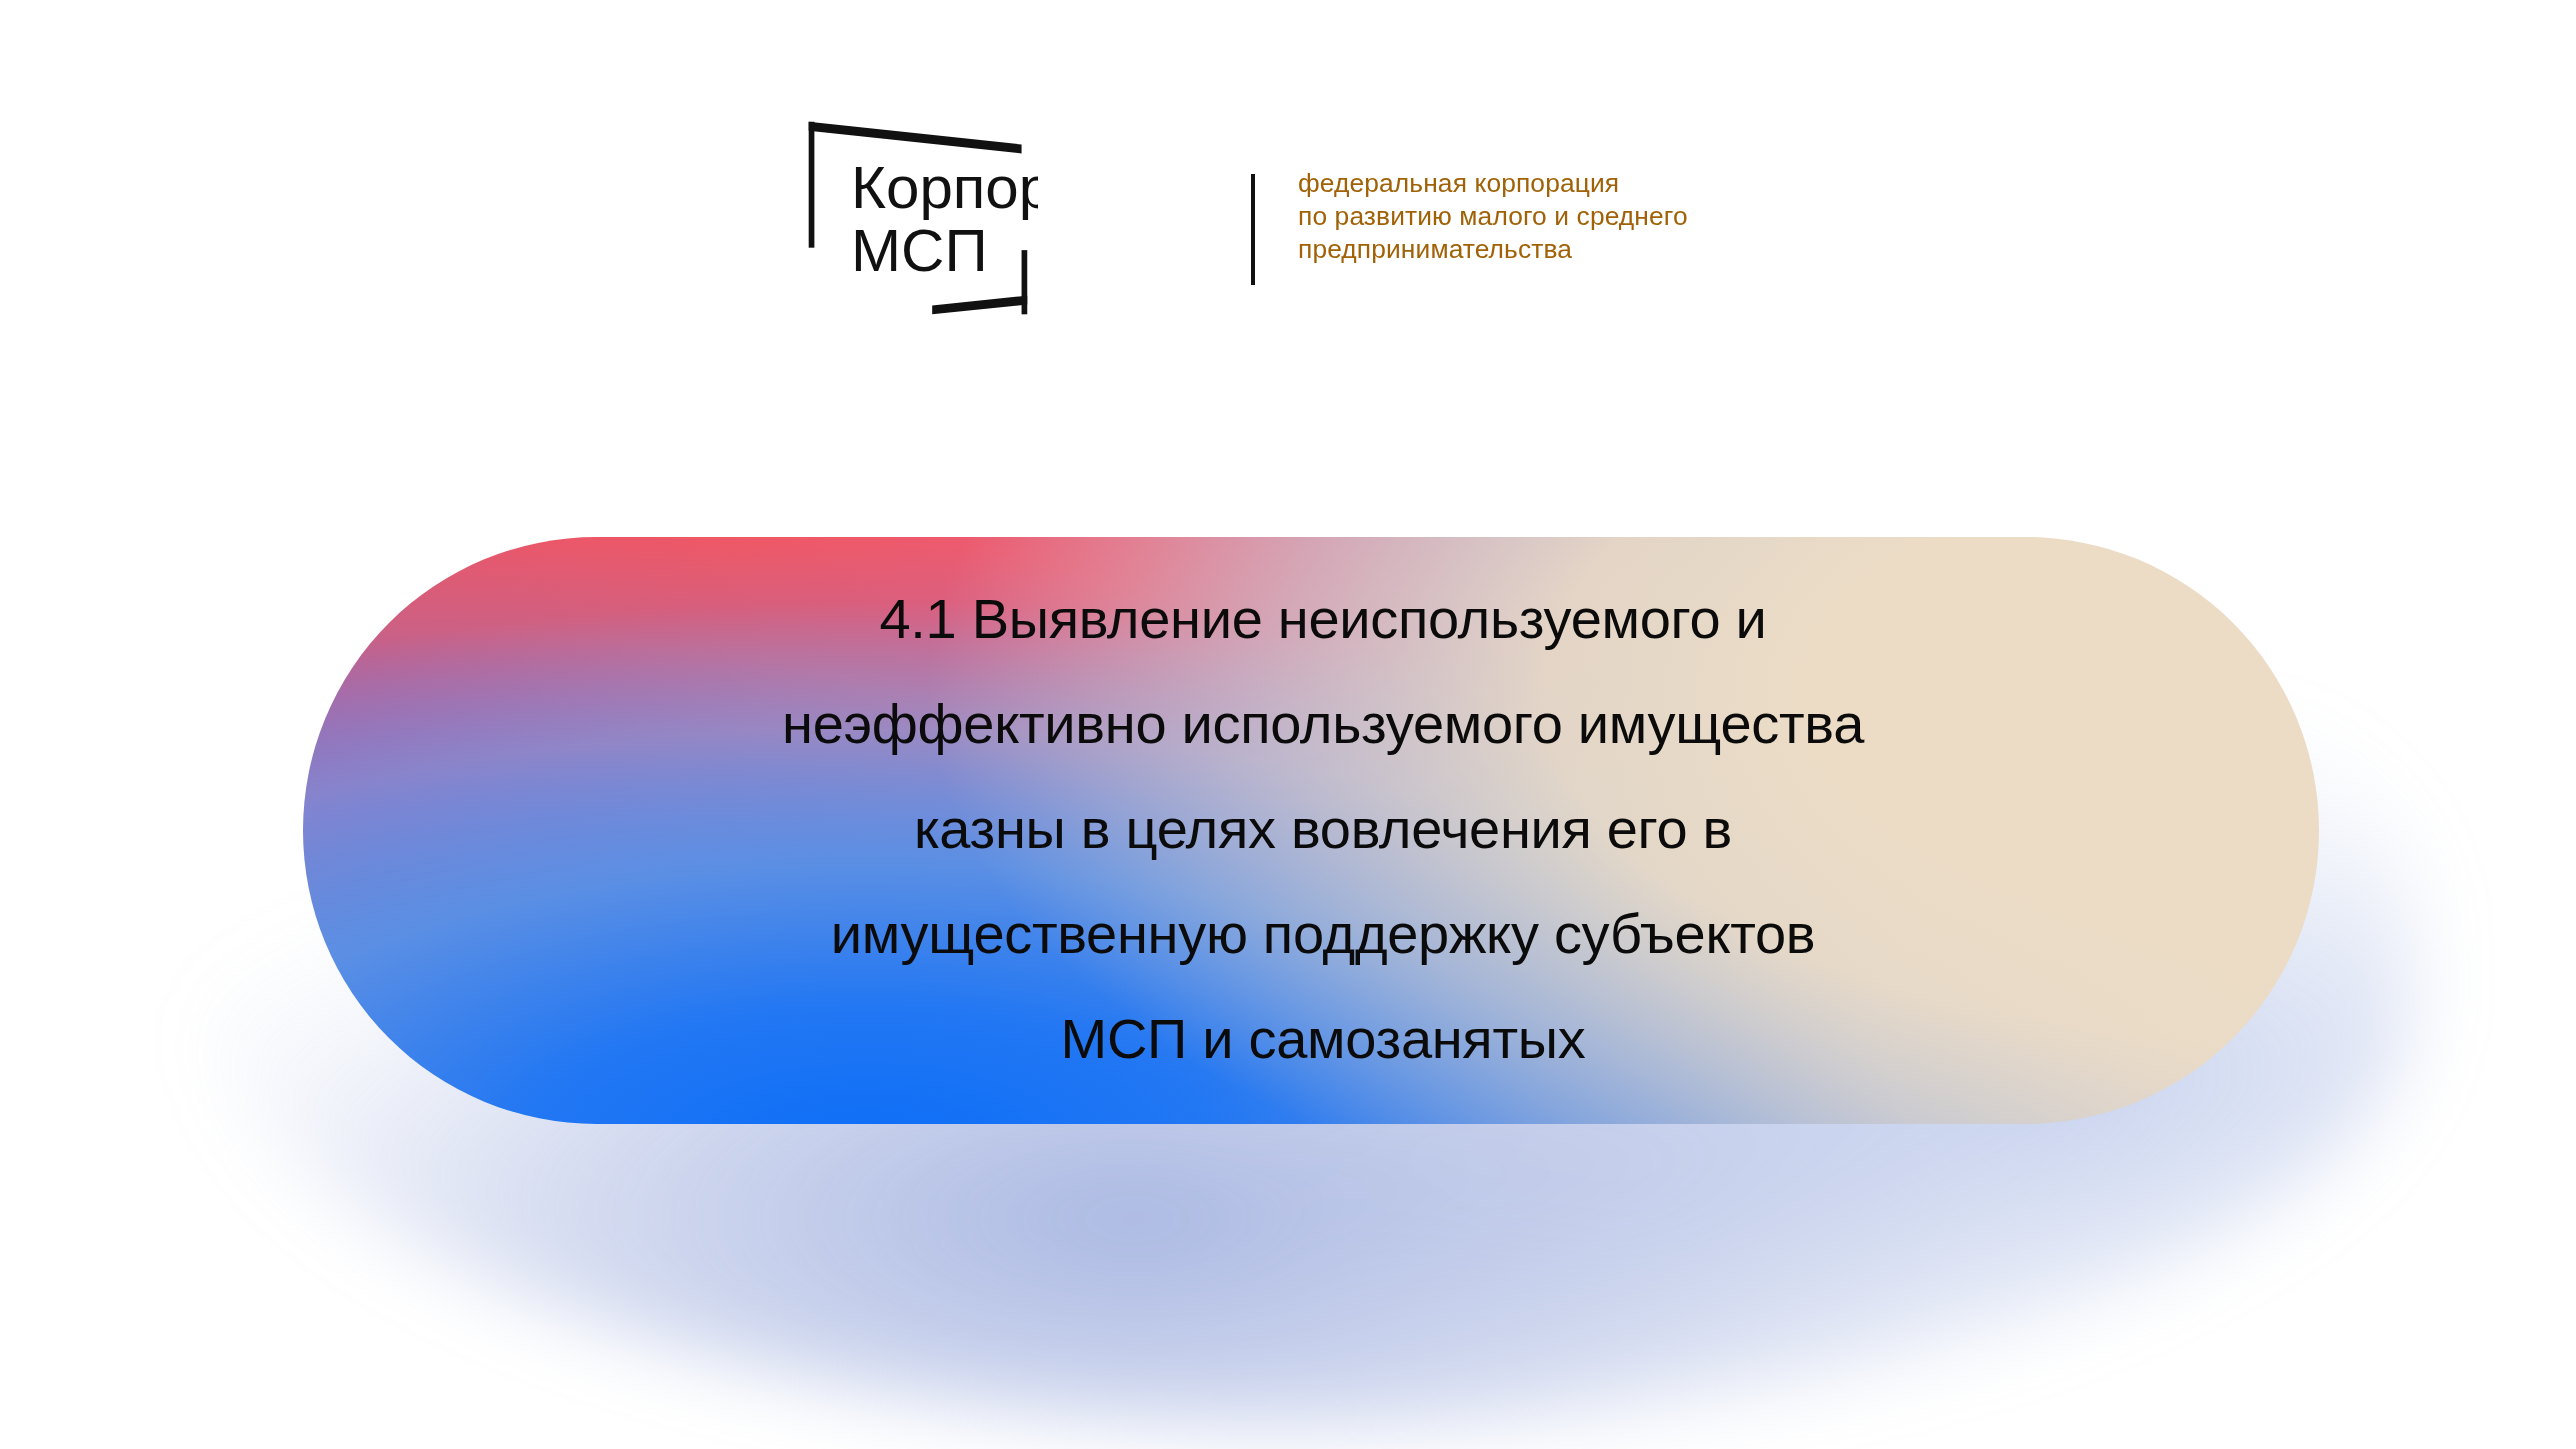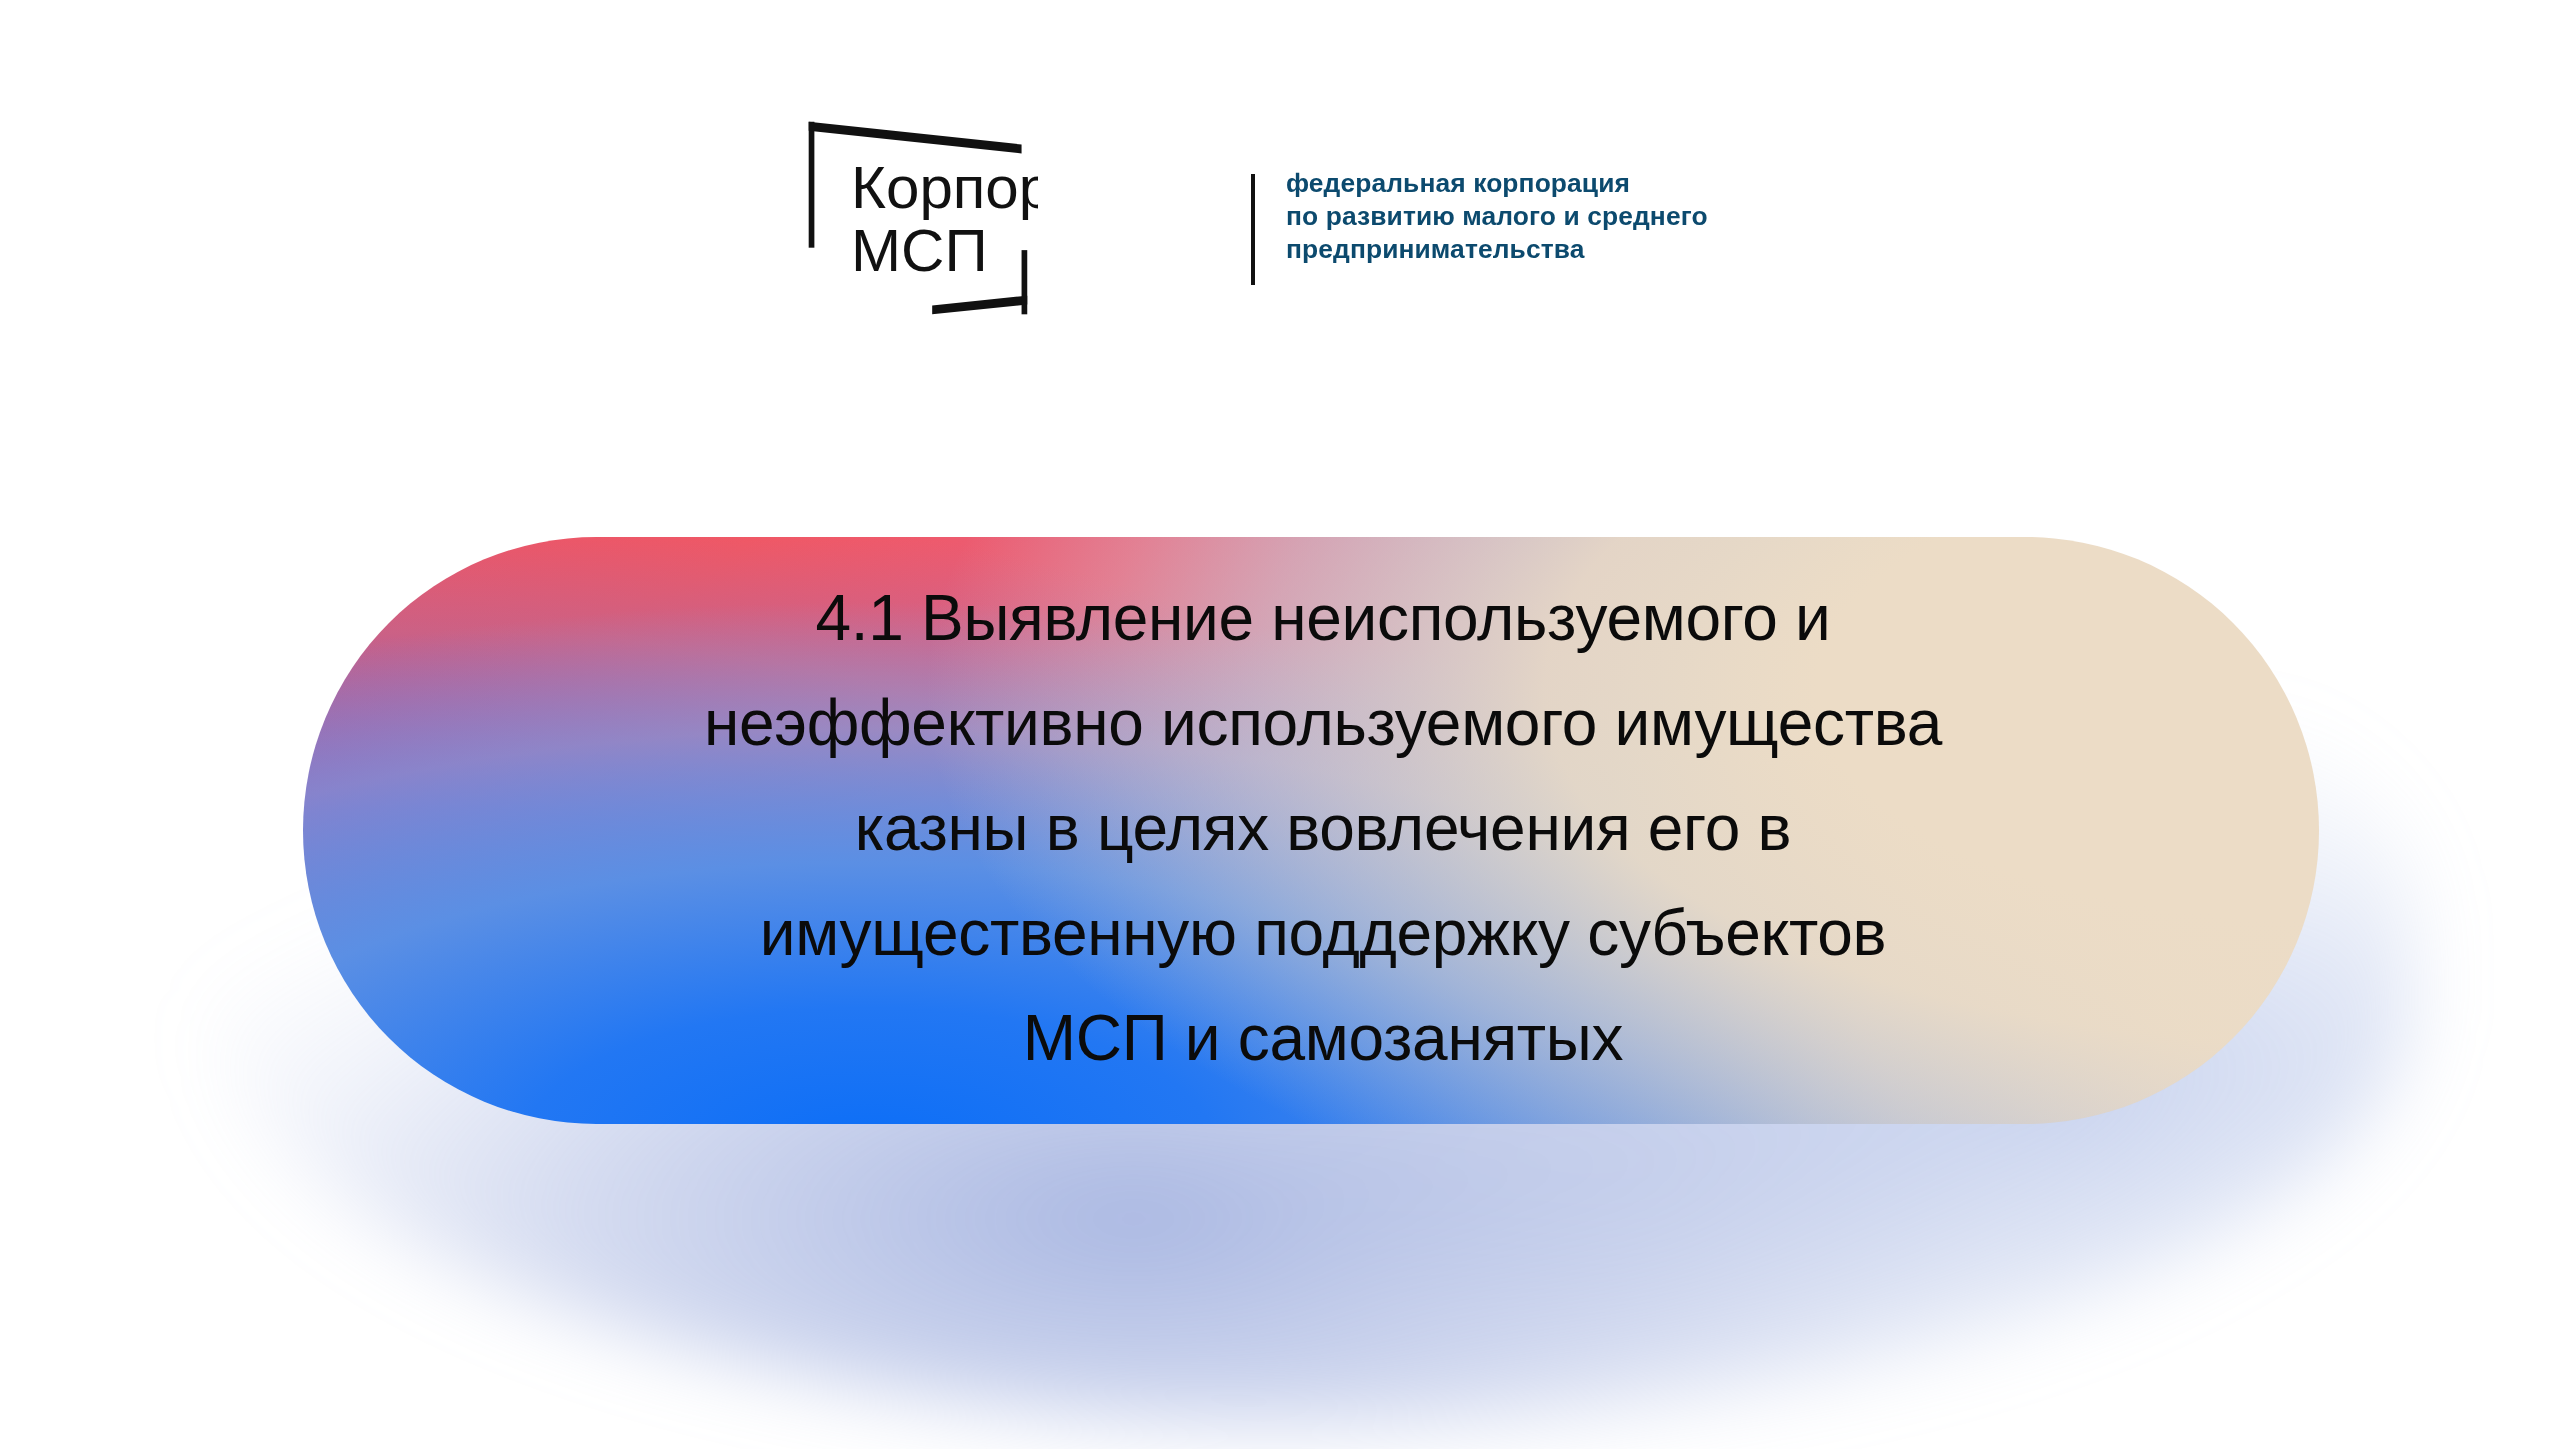--- a/index.html
+++ b/index.html
@@ -47,28 +47,28 @@
     position: absolute;
     left: 449px;
     top: 62px;
     width: 4.1px;
     height: 111px;
     background: #111111;
   }
 
   .logo-tagline {
     position: absolute;
-    left: 484px;
+    left: 496px;
     top: 55px;
     width: 488px;
     font-size: 26.4px;
     line-height: 33px;
-    font-weight: 700;
+    font-weight: 400;
     letter-spacing: 0.1px;
-    color: #0c4a6e;
+    color: #a16207;
     white-space: pre-line;
   }
 
   
   .pill-wrap {
     position: absolute;
     left: 303px;
     top: 537px;
     width: 2016px;
     height: 587px;
@@ -111,21 +111,21 @@
     position: absolute;
     inset: 0;
     display: flex;
     align-items: center;
     justify-content: center;
     text-align: center;
     padding: 0 57px;
     box-sizing: border-box;
   }
   .pill-text-inner {
-    font-size: 64px;
+    font-size: 56px;
     line-height: 105px;
     font-weight: 400;
     letter-spacing: -0.3px;
     color: #0b0b0b;
     white-space: pre-line;
     transform: translateY(-2.4px);
     margin-left: 24px;
   }
 </style>
 </head>

